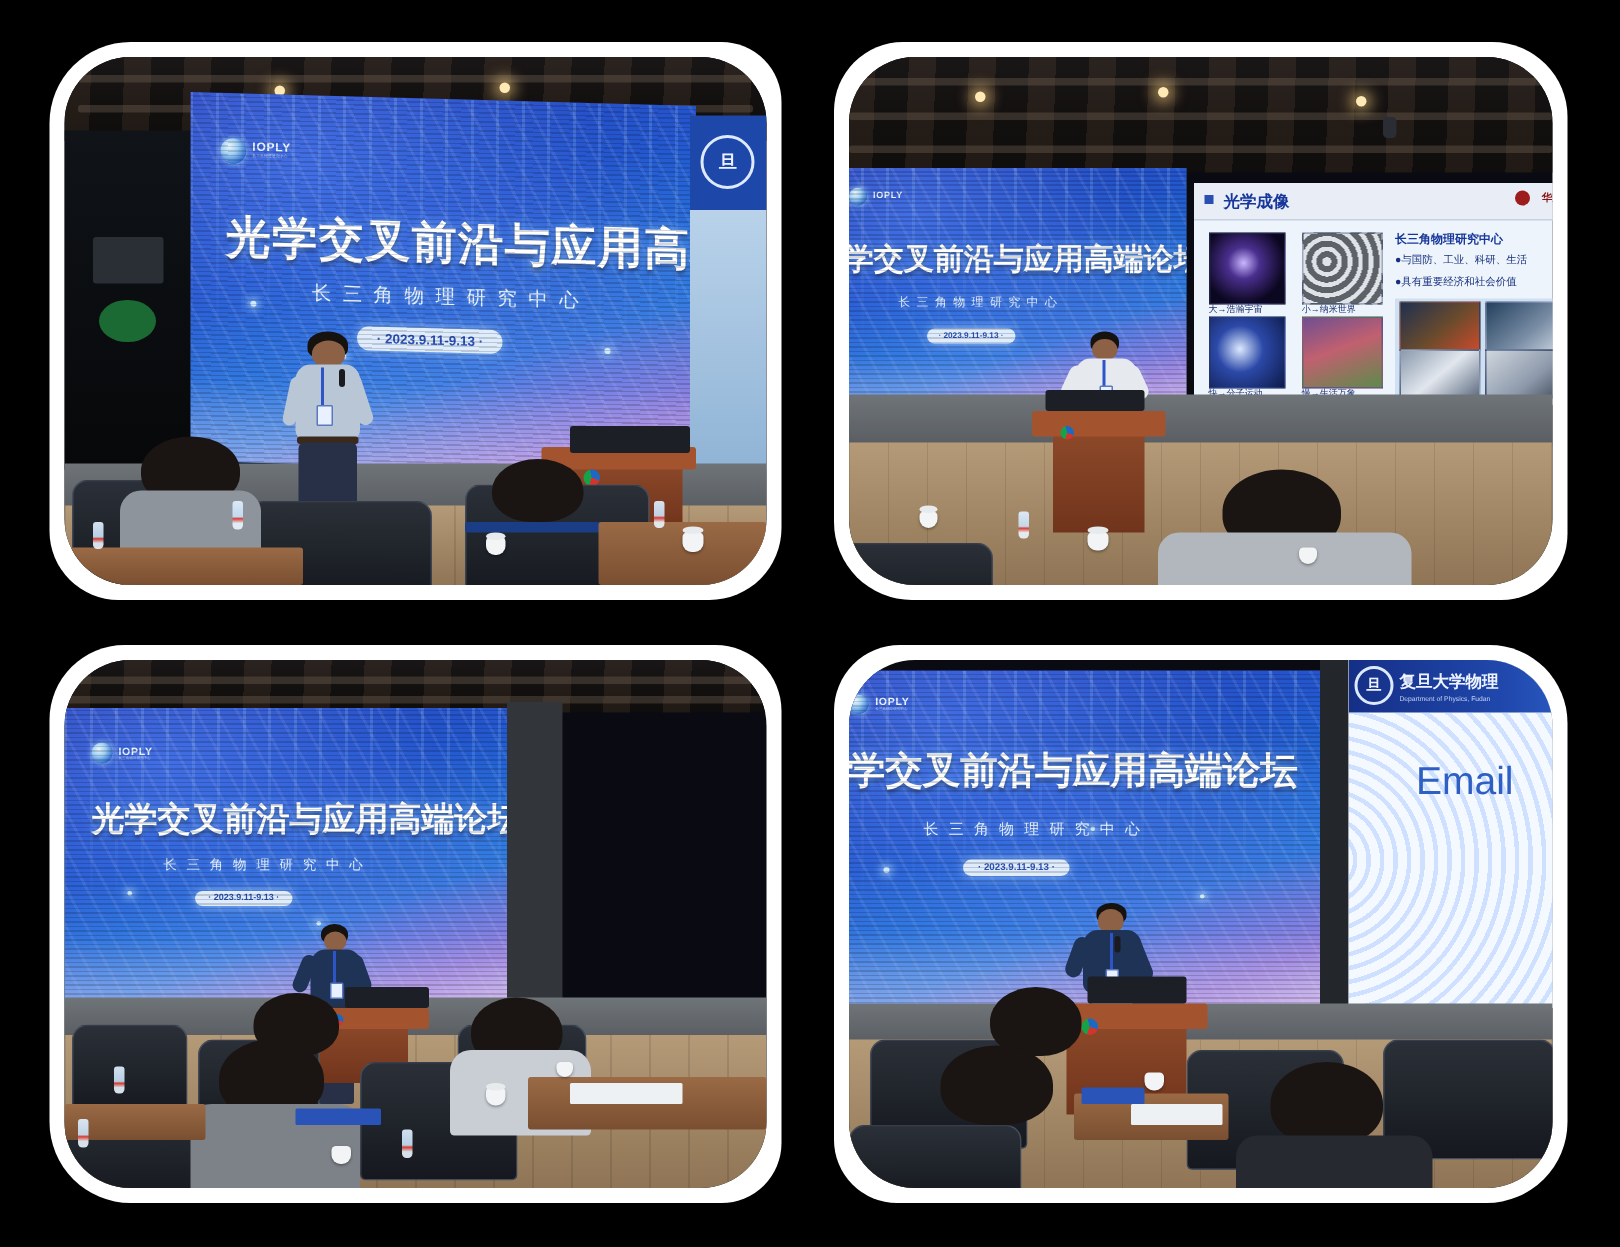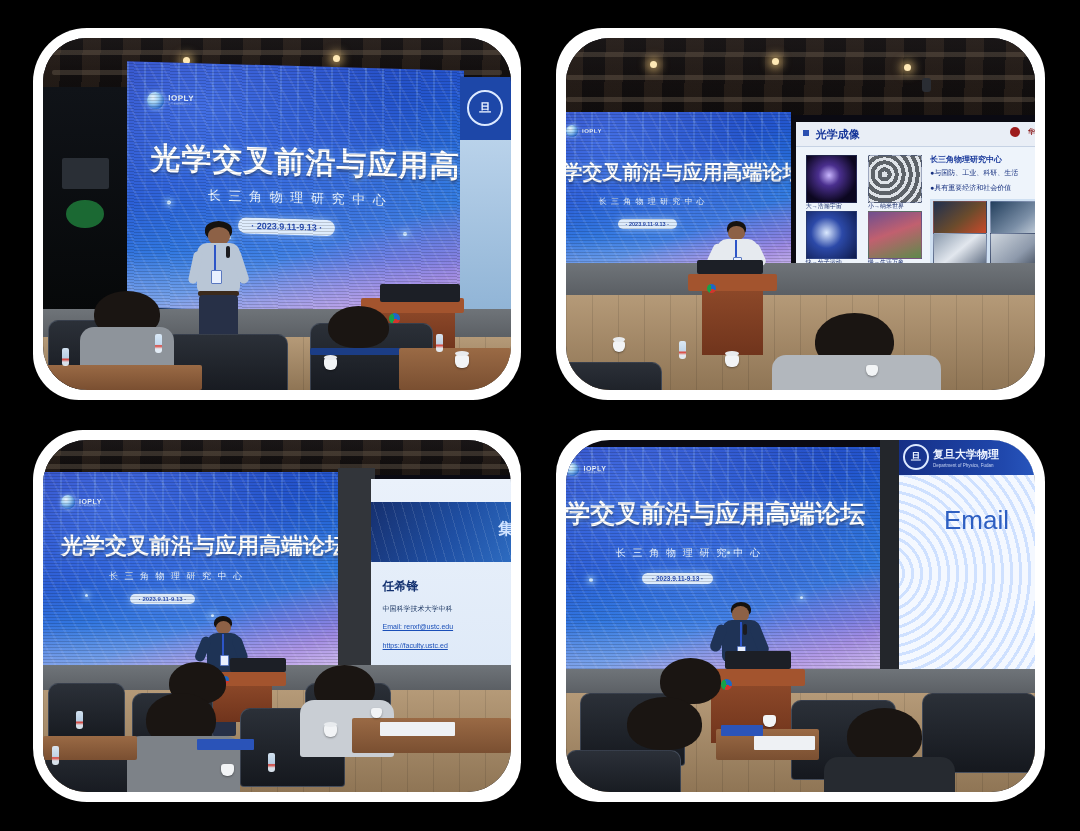--- a/index.html
+++ b/index.html
@@ -339,31 +339,20 @@
             <span class="logosub" style="font-size:2.4px">长三角物理研究中心</span>
           </div>
         </div>
         <div class="slidetitle" style="left:6%;top:30%;font-size:22px">光学交叉前沿与应用高端论坛</div>
         <div class="slidesub" style="left:22%;top:50%;font-size:9px;letter-spacing:2px">长 三 角 物 理 研 究 中 心</div>
         <div class="slidedate" style="left:29%;top:62%;font-size:6px;padding:2px 9px">· 2023.9.11-9.13 ·</div>
       </div>
 
       <div style="position:absolute;left:63%;top:8%;width:8%;height:58%;background:#32353a"></div>
 
-      <div class="side" style="left:70%;top:11%;width:32%;height:54%">
-        <div class="ustc-card">
-          <div class="ustc-band" style="top:12%;height:32%">
-            <div class="u-cn" style="right:4%;top:28%;font-size:16px">集</div>
-          </div>
-          <div class="u-name" style="left:8%;top:52%;font-size:12px">任希锋</div>
-          <div class="u-aff" style="left:8%;top:66%;font-size:7px">中国科学技术大学中科</div>
-          <div class="u-link" style="left:8%;top:76%;font-size:7px">Email: renxf@ustc.edu</div>
-          <div class="u-link" style="left:8%;top:86%;font-size:7px">https://faculty.ustc.ed</div>
-        </div>
-      </div>
 
       <div class="stagefront" style="left:0;top:64%;width:100%;height:8%"></div>
       <div class="floor" style="left:0;top:71%;width:100%;height:29%"></div>
 
       <div class="person" style="left:32%;top:50%;width:14%;height:34%">
         <div class="hair" style="left:33%;top:0;width:27%;height:11%"></div>
         <div class="head" style="left:35%;top:4%;width:23%;height:11%"></div>
         <div class="torso" style="left:22%;top:14%;width:52%;height:32%;background:#1e3355"></div>
         <div class="arm" style="left:64%;top:17%;width:15%;height:22%;background:#1e3355;transform:rotate(-20deg)"></div>
         <div class="arm" style="left:8%;top:17%;width:15%;height:22%;background:#1e3355;transform:rotate(22deg)"></div>

